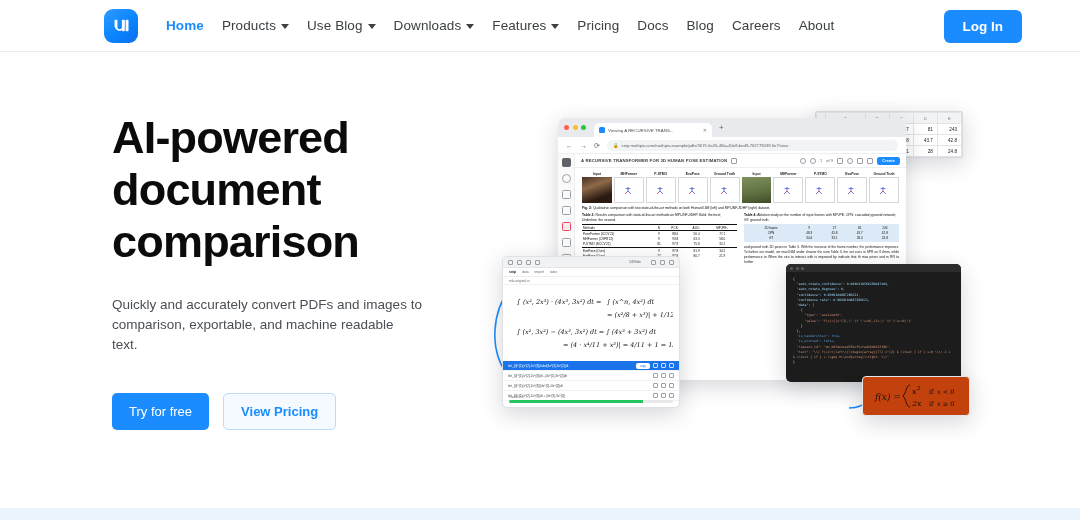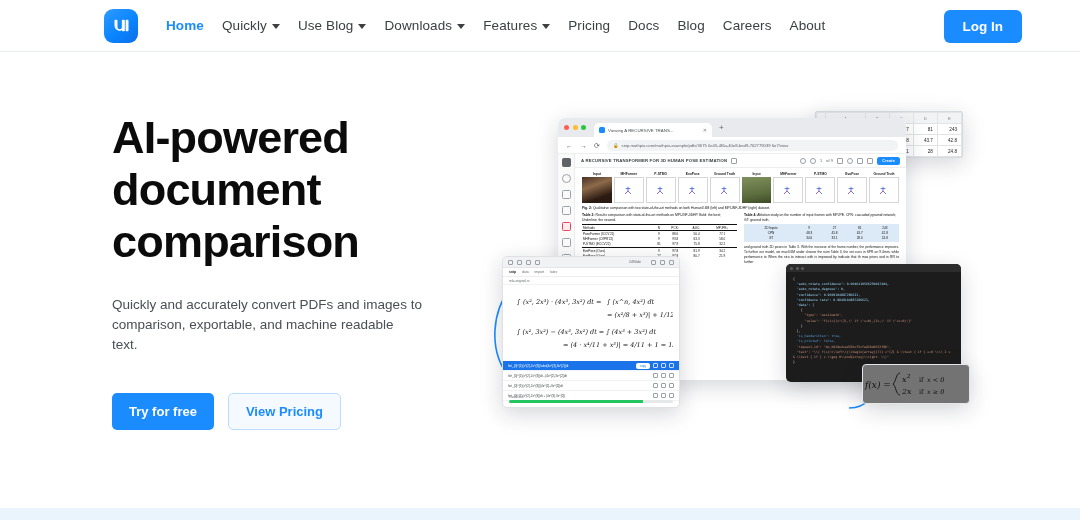--- a/index.html
+++ b/index.html
@@ -47,21 +47,21 @@
   .hero-h1 {
     font-size: 45px; line-height: 52px; font-weight: bold; color: #0b0b0b;
     letter-spacing: -0.8px;
   }
   .hero-sub {
     margin-top: 27px; font-size: 13.5px; line-height: 20px; color: #4a4f55; width: 310px;
   }
   .hero-btns { margin-top: 38px; display: flex; gap: 14px; }
   .btn-primary {
     background: #1a8cff; color: #fff; border: none; border-radius: 5px;
-    font-size: 13px; font-weight: bold; padding: 10px 17px; cursor: pointer;
+    font-size: 13px; font-weight: normal; padding: 10px 17px; cursor: pointer;
     font-family: "Liberation Sans", sans-serif;
   }
   .btn-outline {
     background: #f4faff; color: #1a8cff; border: 1px solid #bcdcfb; border-radius: 5px;
     font-size: 13px; font-weight: bold; padding: 10px 17px; cursor: pointer;
     font-family: "Liberation Sans", sans-serif;
   }
 
   
   .hero-art { position: absolute; left: 490px; top: 96px; width: 500px; height: 350px; }
@@ -209,23 +209,23 @@
   .tdot { width: 3px; height: 3px; border-radius: 50%; background: #5a5a5a; }
   .code {
     padding: 5px 7px; font-family: "DejaVu Sans Mono", monospace; font-size: 3.2px;
     line-height: 5.2px; color: #d4d4d4; white-space: pre-wrap; word-break: break-all;
   }
   .k { color: #9cdcfe; } .s { color: #ce9178; }
   .bl { color: #569cd6; }
 
   
   .mathcard {
-    position: absolute; left: 372px; top: 268px; width: 108px; height: 40px;
-    background: #737373; border: 1px solid #e4e6e9; border-radius: 4px;
-    display: flex; align-items: center; justify-content: flex-start;
+    position: absolute; left: 372px; top: 280px; width: 108px; height: 40px;
+    background: #c2410c; border: 1px solid #e4e6e9; border-radius: 4px;
+    display: flex; align-items: center; justify-content: flex-end;
   }
   .mathcard svg { display: block; }
 
   
   .arrow { position: absolute; pointer-events: none; }
 
   
   .footband { position: absolute; left: 0; bottom: 0; width: 1080px; height: 12px; background: #eaf4fd; }
 </style>
 </head>
@@ -239,21 +239,21 @@
         <path d="M4 6.2c0-.5.4-.9.9-.9h1.6c.5 0 .9.4.9.9v7.6c0 1.5 1.1 2.6 2.5 2.6s2.5-1.1 2.5-2.6V6.2c0-.5.4-.9.9-.9h1.6c.5 0 .9.4.9.9v11.6c0 .5-.4.9-.9.9h-1.6c-.5 0-.9-.4-.9-.9V17c-.7.6-1.7 1-2.8 1C7 18 4 15.4 4 12V6.2z" fill="#ffffff"></path>
         <path d="M17.6 5.3h1.5c.5 0 .9.4.9.9v11.6c0 .5-.4.9-.9.9h-1.5c-.5 0-.9-.4-.9-.9V6.2c0-.5.4-.9.9-.9z" fill="#ffffff"></path>
       </svg>
     </div>
 
     <div class="navlinks">
       <div class="navitem active">
         <span>Home</span>
       </div>
       <div class="navitem">
-        <span>Quickly</span>
+        <span>Products</span>
         <i class="caret"></i>
       </div>
       <div class="navitem">
         <span>Use Blog</span>
         <i class="caret"></i>
       </div>
       <div class="navitem">
         <span>Downloads</span>
         <i class="caret"></i>
       </div>

